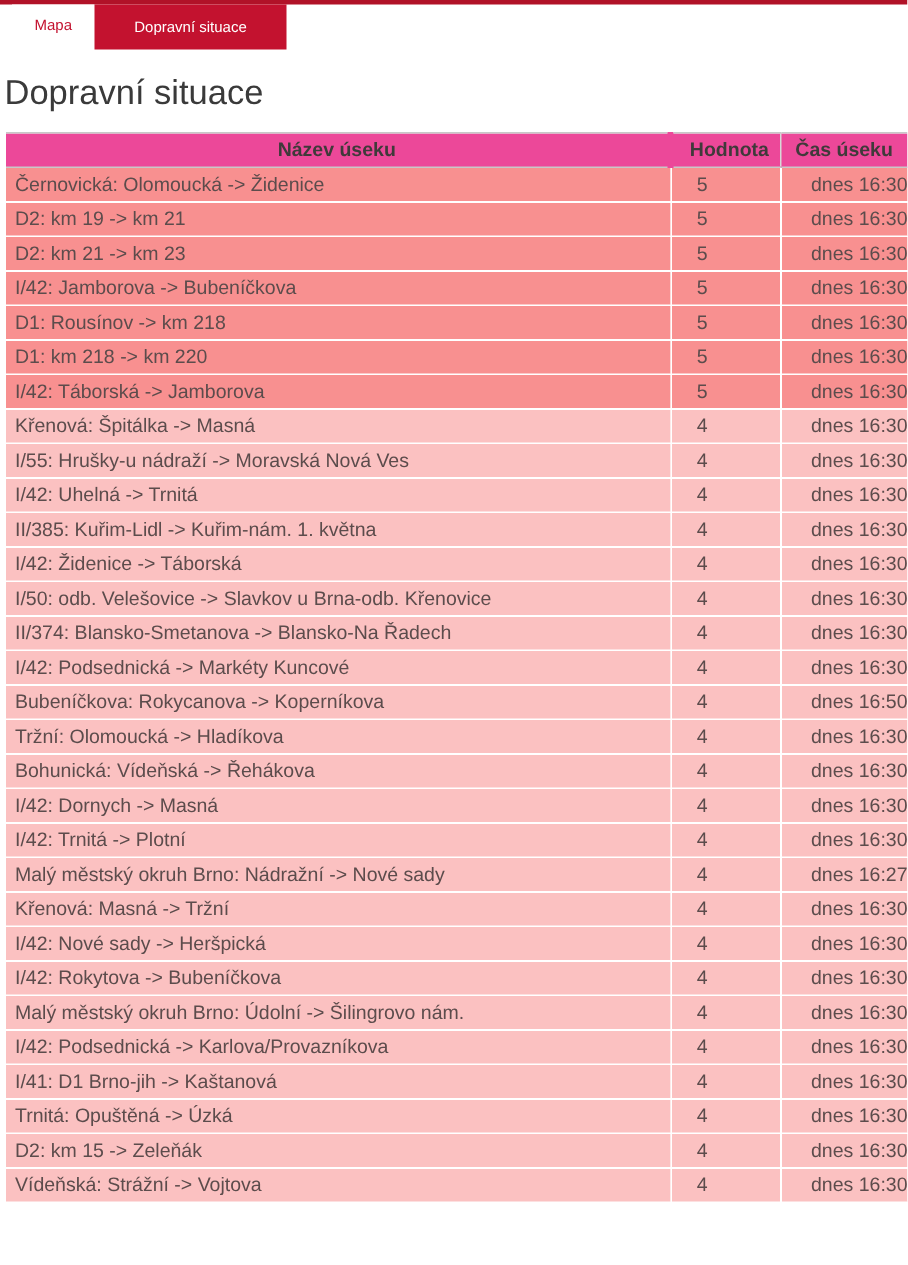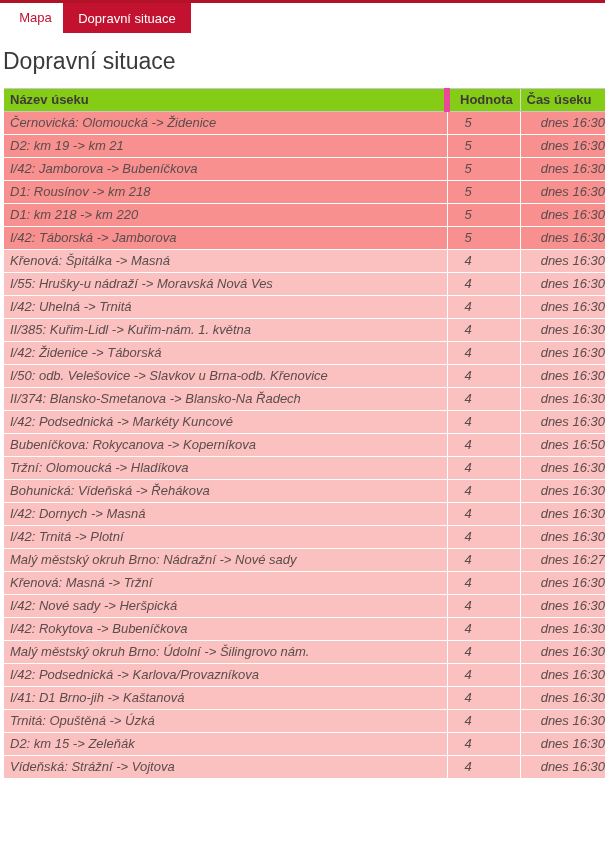--- a/index.html
+++ b/index.html
@@ -21,21 +21,21 @@
   .tabbar {
     position: relative;
     height: 30px;
   }
   .tab {
     position: absolute;
     top: 0;
     display: flex;
     align-items: center;
     justify-content: center;
-    font-size: 13px;
+    font-size: 10px;
     cursor: pointer;
     box-sizing: border-box;
   }
   .tab-inactive {
     left: 8px;
     width: 55px;
     height: 28px;
     background: #ffffff;
     color: #c3122f;
   }
@@ -55,49 +55,49 @@
     color: #3a3a3a;
   }
   
   table.traffic {
     margin: 13px 0 0 4px;
     width: 601px;
     border-collapse: collapse;
     table-layout: fixed;
   }
   table.traffic th {
-    background: #84cc16;
+    background: #ec4899;
     color: #3f3a3a;
     font-size: 13px;
     font-weight: 700;
-    text-align: left;
+    text-align: center;
     line-height: 14px;
     padding: 4px 6px;
     border-top: 1px solid #c8c8c8;
     border-bottom: 1px solid #c8c8c8;
     box-sizing: border-box;
     cursor: pointer;
   }
-  table.traffic th.c-val { width: 73px; padding-left: 10px; border-left: 6px solid #ec4899; margin-top: 48px; }
+  table.traffic th.c-val { width: 73px; padding-left: 10px; border-left: 4px solid #ec4899; margin-top: 48px; }
   table.traffic th.c-time { width: 85px; padding-left: 6px; border-left: 1px solid #d8d8d8; }
   table.traffic td {
     font-size: 13px;
     line-height: 13px;
     color: #5c4c4c;
     padding: 4px 6px 5px 6px;
     border-bottom: 1px solid #ffffff;
     box-sizing: border-box;
     white-space: nowrap;
     overflow: hidden;
   }
   table.traffic td.c-val { padding-left: 17px; border-left: 1px solid rgba(255,255,255,0.6); }
   table.traffic td.c-time { text-align: right; padding-right: 0; border-left: 1px solid rgba(255,255,255,0.6); }
   tr.sev5 td { background: #f89090; }
   tr.sev4 td { background: #fbc1c1; }
-  tr.data-row { cursor: pointer; font-style: italic; }
+  tr.data-row { cursor: pointer; }
 </style>
 </head>
 <body>
 
 <div class="top-strip"></div>
 
 <nav class="tabbar">
   <div class="tab tab-inactive">Mapa</div>
   <div class="tab tab-active">Dopravní situace</div>
 </nav>
@@ -117,20 +117,25 @@
     <td class="c-name">Černovická: Olomoucká -&gt; Židenice</td>
     <td class="c-val">5</td>
     <td class="c-time">dnes 16:30</td>
   </tr>
       <tr class="data-row sev5">
     <td class="c-name">D2: km 19 -&gt; km 21</td>
     <td class="c-val">5</td>
     <td class="c-time">dnes 16:30</td>
   </tr>
       <tr class="data-row sev5">
+    <td class="c-name">D2: km 21 -&gt; km 23</td>
+    <td class="c-val">5</td>
+    <td class="c-time">dnes 16:30</td>
+  </tr>
+      <tr class="data-row sev5">
     <td class="c-name">I/42: Jamborova -&gt; Bubeníčkova</td>
     <td class="c-val">5</td>
     <td class="c-time">dnes 16:30</td>
   </tr>
       <tr class="data-row sev5">
     <td class="c-name">D1: Rousínov -&gt; km 218</td>
     <td class="c-val">5</td>
     <td class="c-time">dnes 16:30</td>
   </tr>
       <tr class="data-row sev5">

